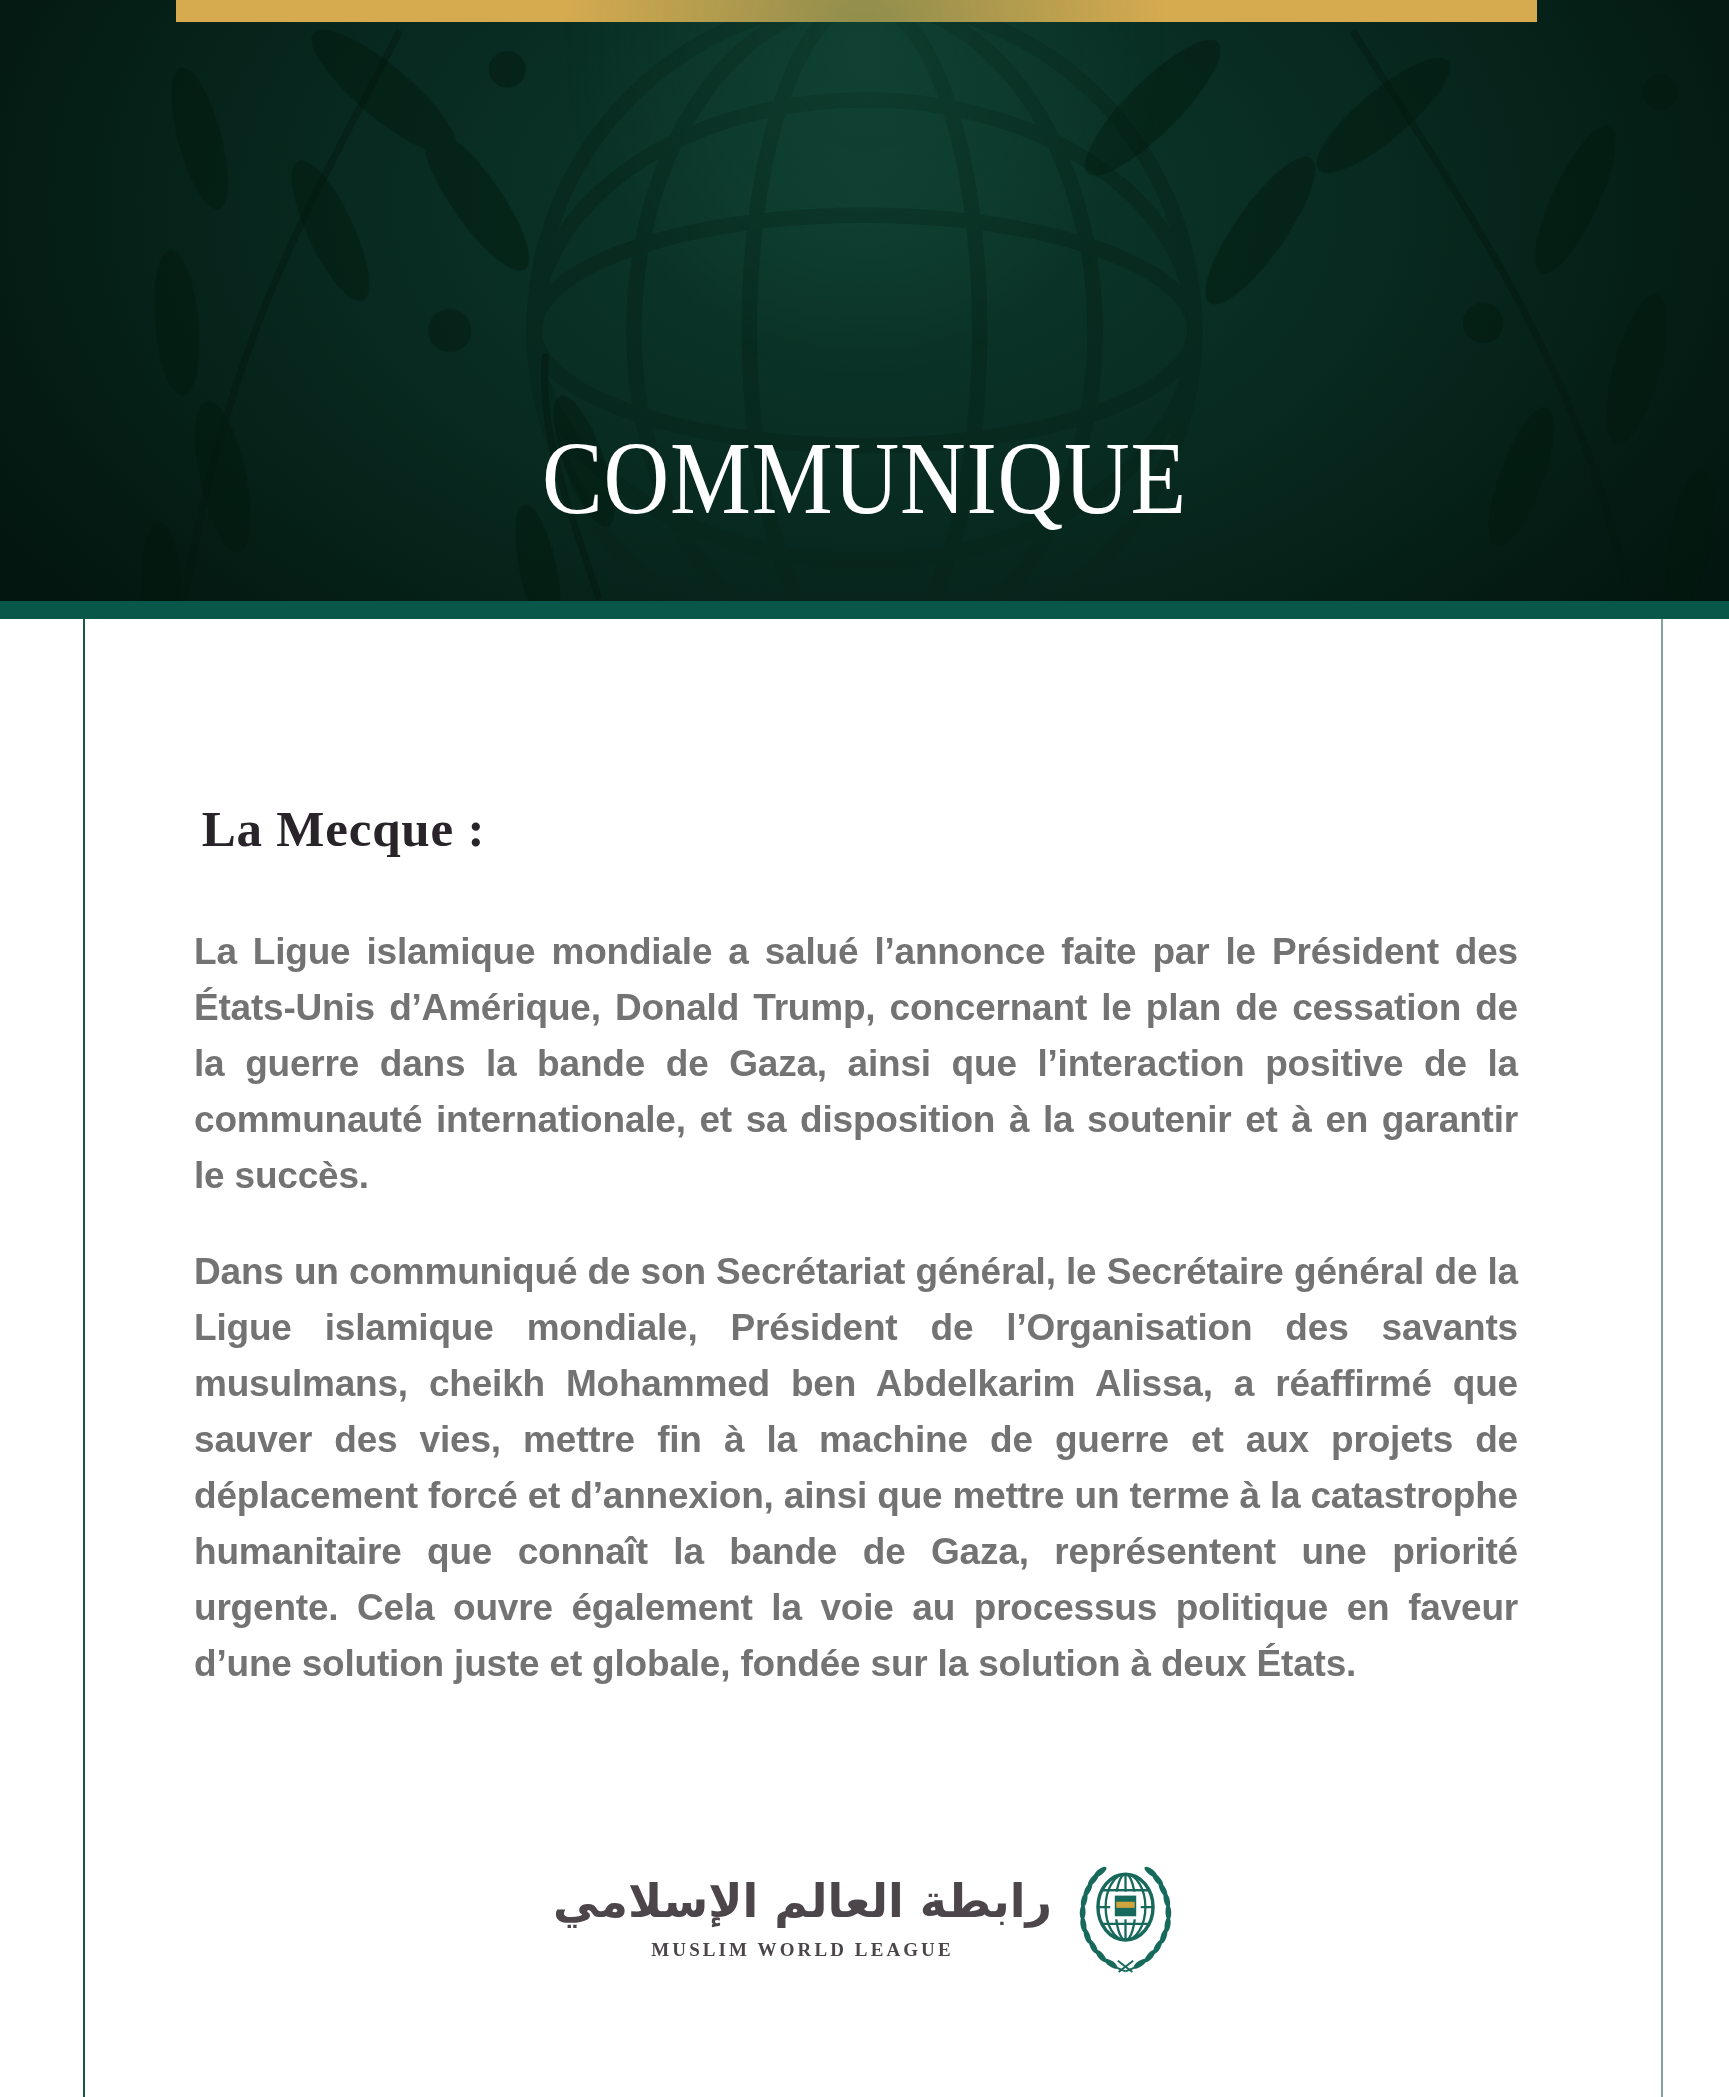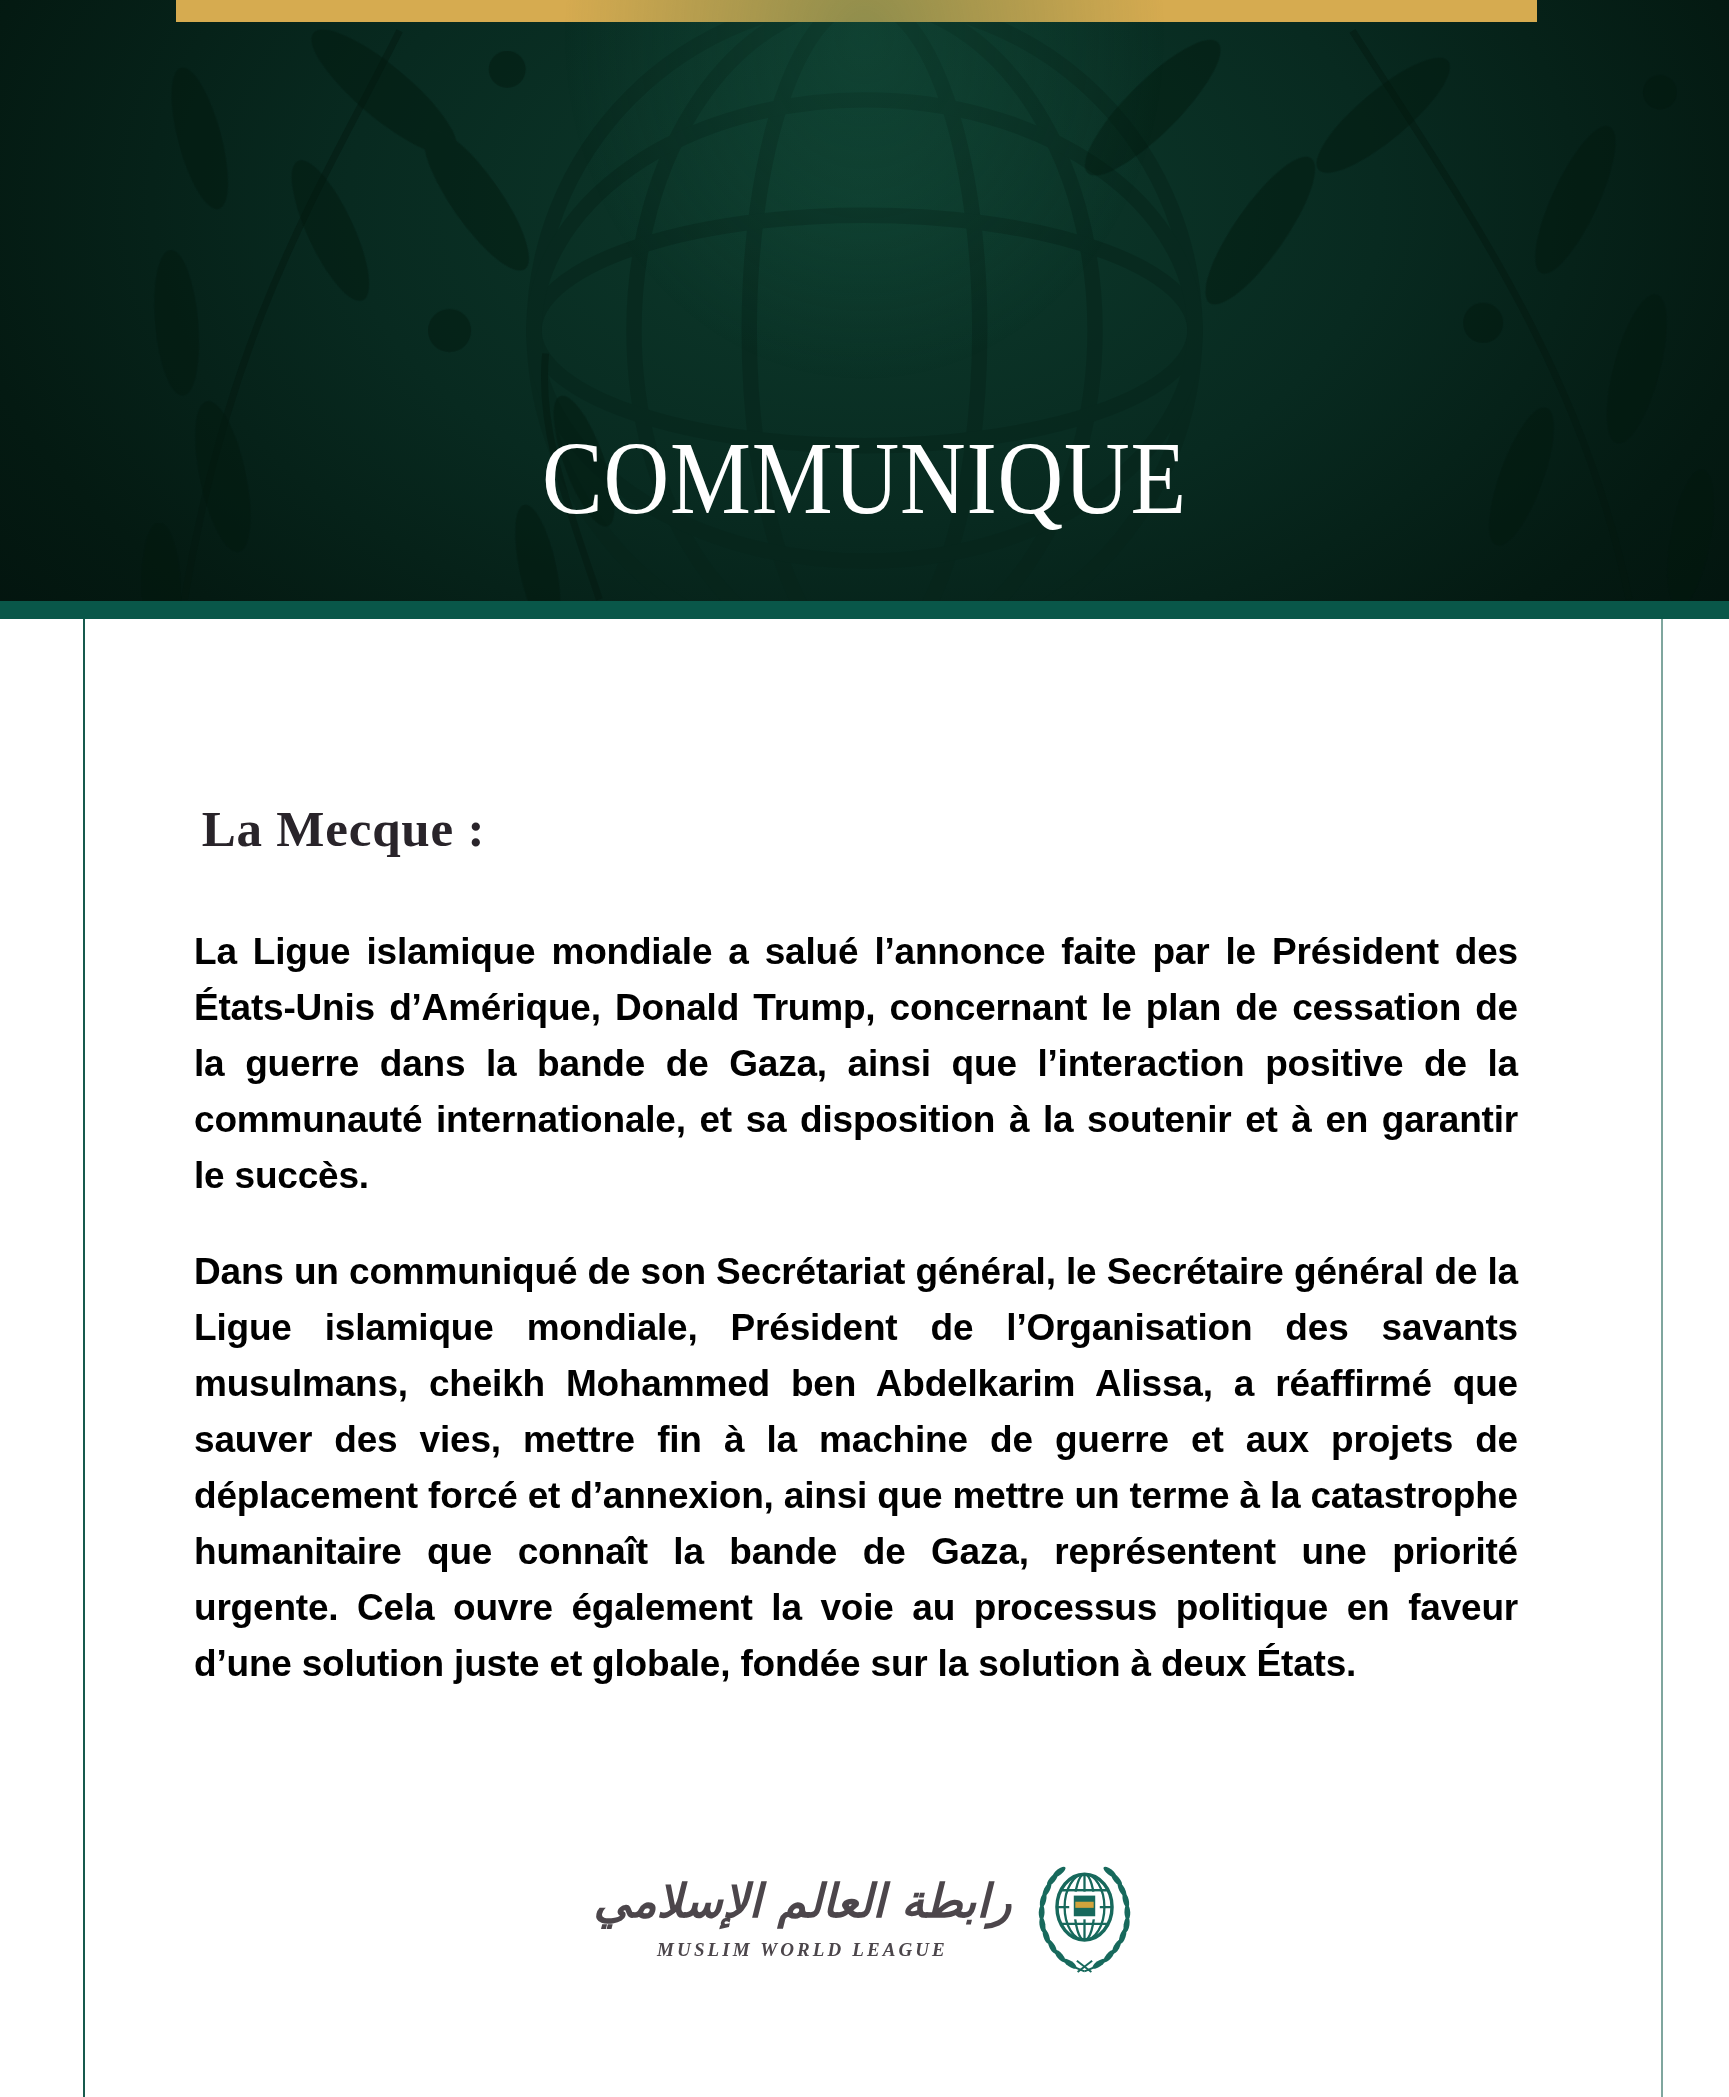--- a/index.html
+++ b/index.html
@@ -58,31 +58,31 @@
   }
   .dateline{
     margin:181px 0 0 7.7px;
     font-family:"Liberation Serif",serif;font-weight:700;
     font-size:51px;line-height:58px;letter-spacing:0.8px;
     color:#29242a;
   }
   .para{
     margin:66px 0 0 0;
     font-size:37px;font-weight:700;letter-spacing:-0.2px;
-    line-height:56px;color:#000000;
+    line-height:56px;color:#737373;
     text-align:justify;
   }
   .para + .para{margin-top:40px;}
 
   
   .logo{
     position:absolute;top:1239px;left:0;width:100%;
     display:flex;justify-content:center;align-items:center;gap:23px;
   }
-  .logo-text{text-align:center;color:#4c464b;font-style:italic;}
+  .logo-text{text-align:center;color:#4c464b;}
   .arabic{
     font-family:"DejaVu Sans",sans-serif;
     font-size:46px;line-height:1.35;font-weight:700;
     direction:rtl;white-space:nowrap;
   }
   .english{
     margin-top:6.1px;
     font-family:"Liberation Serif",serif;font-weight:700;
     font-size:19px;letter-spacing:3.1px;white-space:nowrap;
   }

